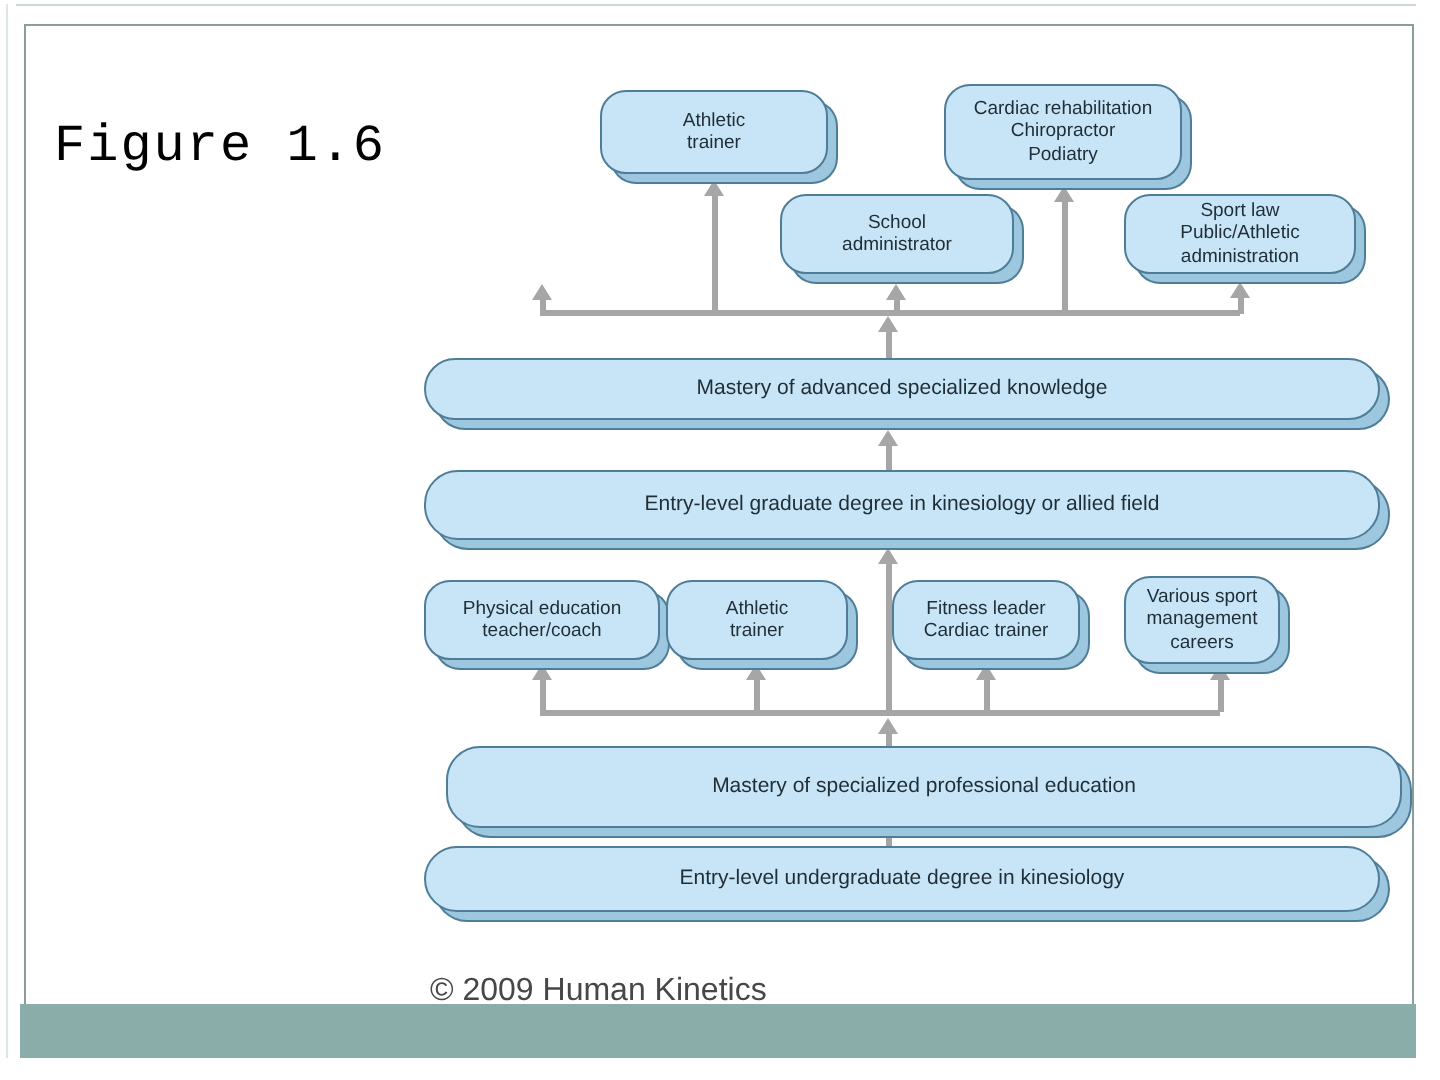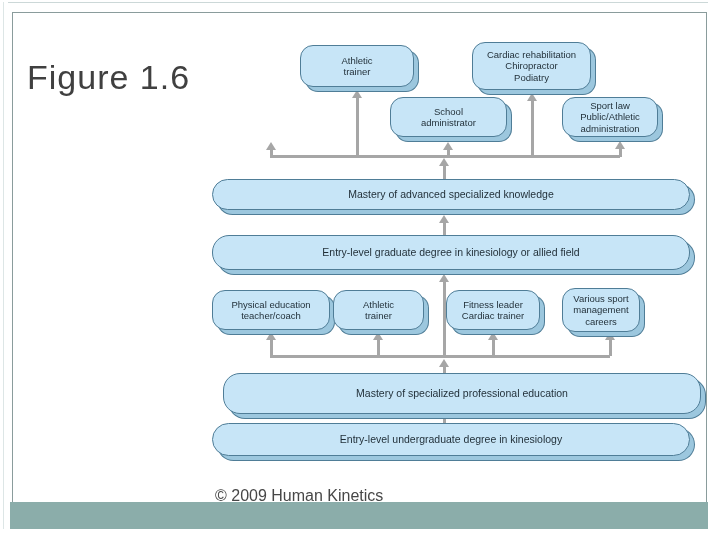--- a/index.html
+++ b/index.html
@@ -5,22 +5,22 @@
   html,body { margin:0; padding:0; background:#fff; }
   #slide {
     position:relative; width:720px; height:540px; background:#ffffff;
     font-family:"Liberation Sans", sans-serif; overflow:hidden;
   }
   .top-accent-line { position:absolute; left:8px; top:2px; width:700px; height:1px; background:#ccd8d8; }
   .left-accent-line { position:absolute; left:3px; top:2px; width:1px; height:527px; background:#dde6e6; }
   .frame { position:absolute; left:12px; top:12px; width:695px; height:516px; border:1px solid #8a9c9c; box-sizing:border-box; }
   .bottom-bar { position:absolute; left:10px; top:502px; width:698px; height:27px; background:#8badaa; }
   .slide-title {
-    position:absolute; left:27px; top:58px; font-family:Liberation Sans, sans-serif;
-    font-size:34px; color:#404040; letter-spacing:1px;
+    position:absolute; left:27px; top:58px; font-family:Liberation Mono, monospace;
+    font-size:26px; color:#000000; letter-spacing:1px;
   }
   .copyright { position:absolute; left:215px; top:487px; font-size:16px; color:#474747; }
 
   .node {
     position:absolute; box-sizing:border-box; z-index:2;
     background:#c7e5f7; border:1px solid #4f7d97; border-radius:13px;
     box-shadow:5px 5px 0 -1px #9cc7de, 5px 5px 0 0 #4f7d97;
     display:flex; align-items:center; justify-content:center;
     text-align:center; font-size:9.5px; line-height:1.18; color:#1f2d36;
     white-space:pre-line; padding:2px 4px;
@@ -109,21 +109,21 @@
     </div>
 
   <div class="node" style="left:300px; top:45px; width:114px; height:42px;">Athletic
 trainer</div>
   <div class="node" style="left:472px; top:42px; width:119px; height:48px;">Cardiac rehabilitation
 Chiropractor
 Podiatry</div>
 
   <div class="node" style="left:390px; top:97px; width:117px; height:40px;">School
 administrator</div>
-  <div class="node" style="left:562px; top:97px; width:96px; height:40px;">Sport law
+  <div class="node" style="left:562px; top:97px; width:116px; height:40px;">Sport law
 Public/Athletic
 administration</div>
 
   <div class="node bar" style="left:212px; top:179px; width:478px; height:31px;">Mastery of advanced specialized knowledge</div>
   <div class="node" style="left:212px; top:290px; width:118px; height:40px;">Physical education
 teacher/coach</div>
 
   <div class="node bar" style="left:212px; top:235px; width:478px; height:35px;">Entry-level graduate degree in kinesiology or allied field</div>
   <div class="node" style="left:333px; top:290px; width:91px; height:40px;">Athletic
 trainer</div>

